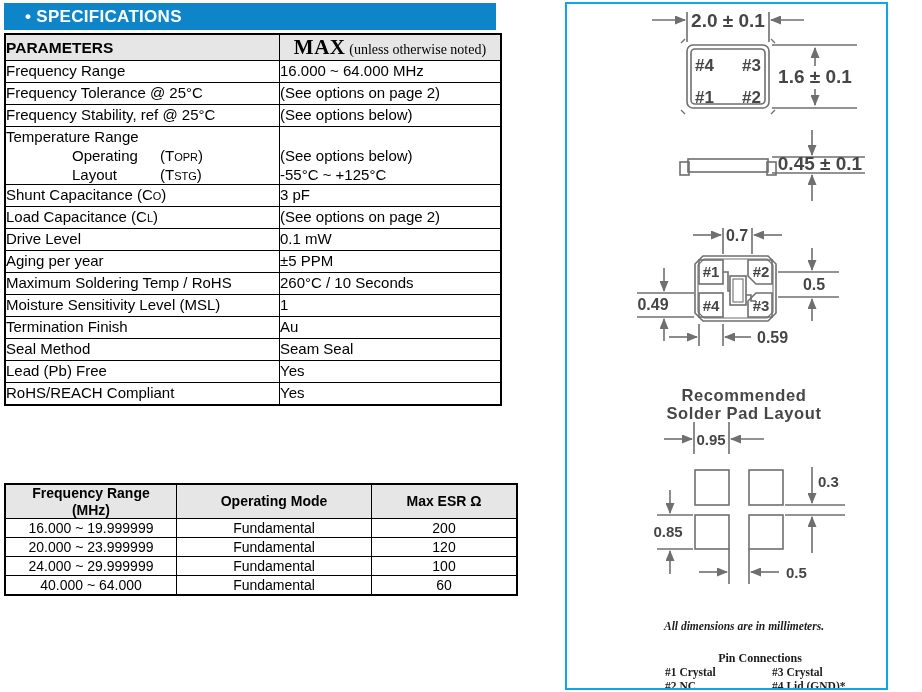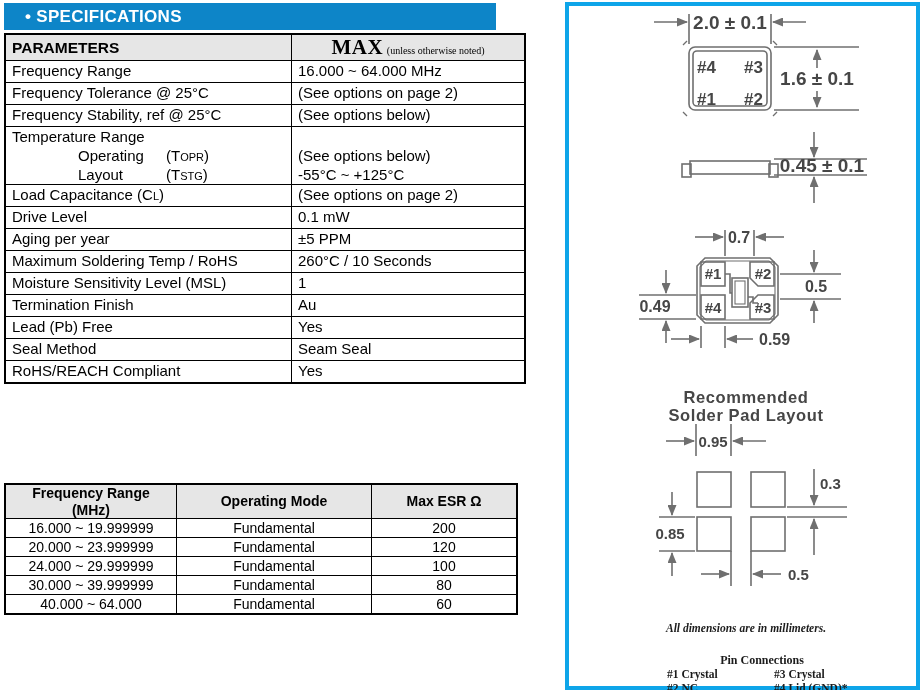--- a/index.html
+++ b/index.html
@@ -11,44 +11,44 @@
   .spec-header{
     position:absolute;left:4px;top:3px;width:492px;height:27px;
     background:#0d85c8;color:#fff;font-weight:bold;font-size:17px;
     line-height:27px;padding-left:21px;box-sizing:border-box;letter-spacing:.3px;
   }
   table.spec{
     position:absolute;left:4px;top:33px;width:493px;
     border-collapse:collapse;table-layout:fixed;border:2px solid #000;
     font-size:15px;
   }
-  table.spec td{border:1px solid #000;padding:0 6px;height:21px;line-height:1.12;vertical-align:middle;}
+  table.spec td{border:1px solid #000;padding:0 0;height:21px;line-height:1.12;vertical-align:middle;}
   table.spec tr.hdr td{background:#e6e6e6;height:25px;}
   td.c1{width:273px;}
   td.c2{width:220px;}
   .params-label{font-weight:bold;font-size:15.5px;}
   .max-cell{font-family:"Liberation Serif",serif;text-align:center;}
   .max-cell b{font-size:21px;letter-spacing:.5px;}
-  .max-cell span{font-size:10px;}
+  .max-cell span{font-size:14px;}
   .small-sub{font-size:11px;}
   .temp-cell div{line-height:19px;height:19px;white-space:nowrap;}
   .t-ind{padding-left:66px;}
   .t-lab{display:inline-block;width:88px;}
   table.esr{
     position:absolute;left:4px;top:483px;width:496px;
     border-collapse:collapse;table-layout:fixed;border:2px solid #000;
     font-size:14px;text-align:center;
   }
   table.esr td{border:1px solid #000;height:18px;padding:0 2px;}
   table.esr tr.hdr td{background:#e6e6e6;font-weight:bold;height:33px;line-height:1.15;}
   td.e1{width:166px;} td.e2{width:190px;margin-top:8px;} td.e3{width:140px;}
   
   .right-panel{
-    position:absolute;left:565px;top:2px;width:355px;height:688px;
-    border:4px solid #0ea5e9;box-sizing:border-box;background:#fff;
+    position:absolute;left:565px;top:2px;width:323px;height:688px;
+    border:2px solid #0ea5e9;box-sizing:border-box;background:#fff;
   }
   svg text{fill:#464646;font-family:"Liberation Sans",sans-serif;font-weight:bold;}
   svg text.serifnote{font-family:"Liberation Serif",serif;fill:#1c1c1c;font-weight:bold;}
 </style>
 </head>
 <body>
 
 <div class="spec-header">
   <span>• SPECIFICATIONS</span>
 </div>
@@ -80,20 +80,24 @@
       <div class="t-ind"><span class="t-lab">Operating</span><span>(T</span><span class="small-sub">OPR</span><span>)</span></div>
       <div class="t-ind"><span class="t-lab">Layout</span><span>(T</span><span class="small-sub">STG</span><span>)</span></div>
     </td>
     <td class="c2 temp-cell">
       <div>&nbsp;</div>
       <div>(See options below)</div>
       <div>-55°C ~ +125°C</div>
     </td>
   </tr>
   <tr>
+    <td class="c1"><span>Shunt Capacitance (C</span><span class="small-sub">O</span><span>)</span></td>
+    <td class="c2">3 pF</td>
+  </tr>
+  <tr>
     <td class="c1"><span>Load Capacitance (C</span><span class="small-sub">L</span><span>)</span></td>
     <td class="c2">(See options on page 2)</td>
   </tr>
   <tr>
     <td class="c1">Drive Level</td>
     <td class="c2">0.1 mW</td>
   </tr>
   <tr>
     <td class="c1">Aging per year</td>
     <td class="c2">±5 PPM</td>
@@ -104,26 +108,26 @@
   </tr>
   <tr>
     <td class="c1">Moisture Sensitivity Level (MSL)</td>
     <td class="c2">1</td>
   </tr>
   <tr>
     <td class="c1">Termination Finish</td>
     <td class="c2">Au</td>
   </tr>
   <tr>
+    <td class="c1">Seal Method</td>
+    <td class="c2">Seam Seal</td>
+  </tr>
+  <tr>
     <td class="c1">Lead (Pb) Free</td>
     <td class="c2">Yes</td>
-  </tr>
-  <tr>
-    <td class="c1">Seal Method</td>
-    <td class="c2">Seam Seal</td>
   </tr>
   <tr>
     <td class="c1">RoHS/REACH Compliant</td>
     <td class="c2">Yes</td>
   </tr>
 </tbody>
   </table>
 
 <table class="esr">
   <tbody>
@@ -142,25 +146,20 @@
   </tr>
   <tr>
     <td>20.000 ~ 23.999999</td>
     <td>Fundamental</td>
     <td>120</td>
   </tr>
   <tr>
     <td>24.000 ~ 29.999999</td>
     <td>Fundamental</td>
     <td>100</td>
-  </tr>
-  <tr>
-    <td>30.000 ~ 39.999999</td>
-    <td>Fundamental</td>
-    <td>80</td>
   </tr>
   <tr>
     <td>40.000 ~ 64.000</td>
     <td>Fundamental</td>
     <td>60</td>
   </tr>
 </tbody>
   </table>
 
 <div class="right-panel">

